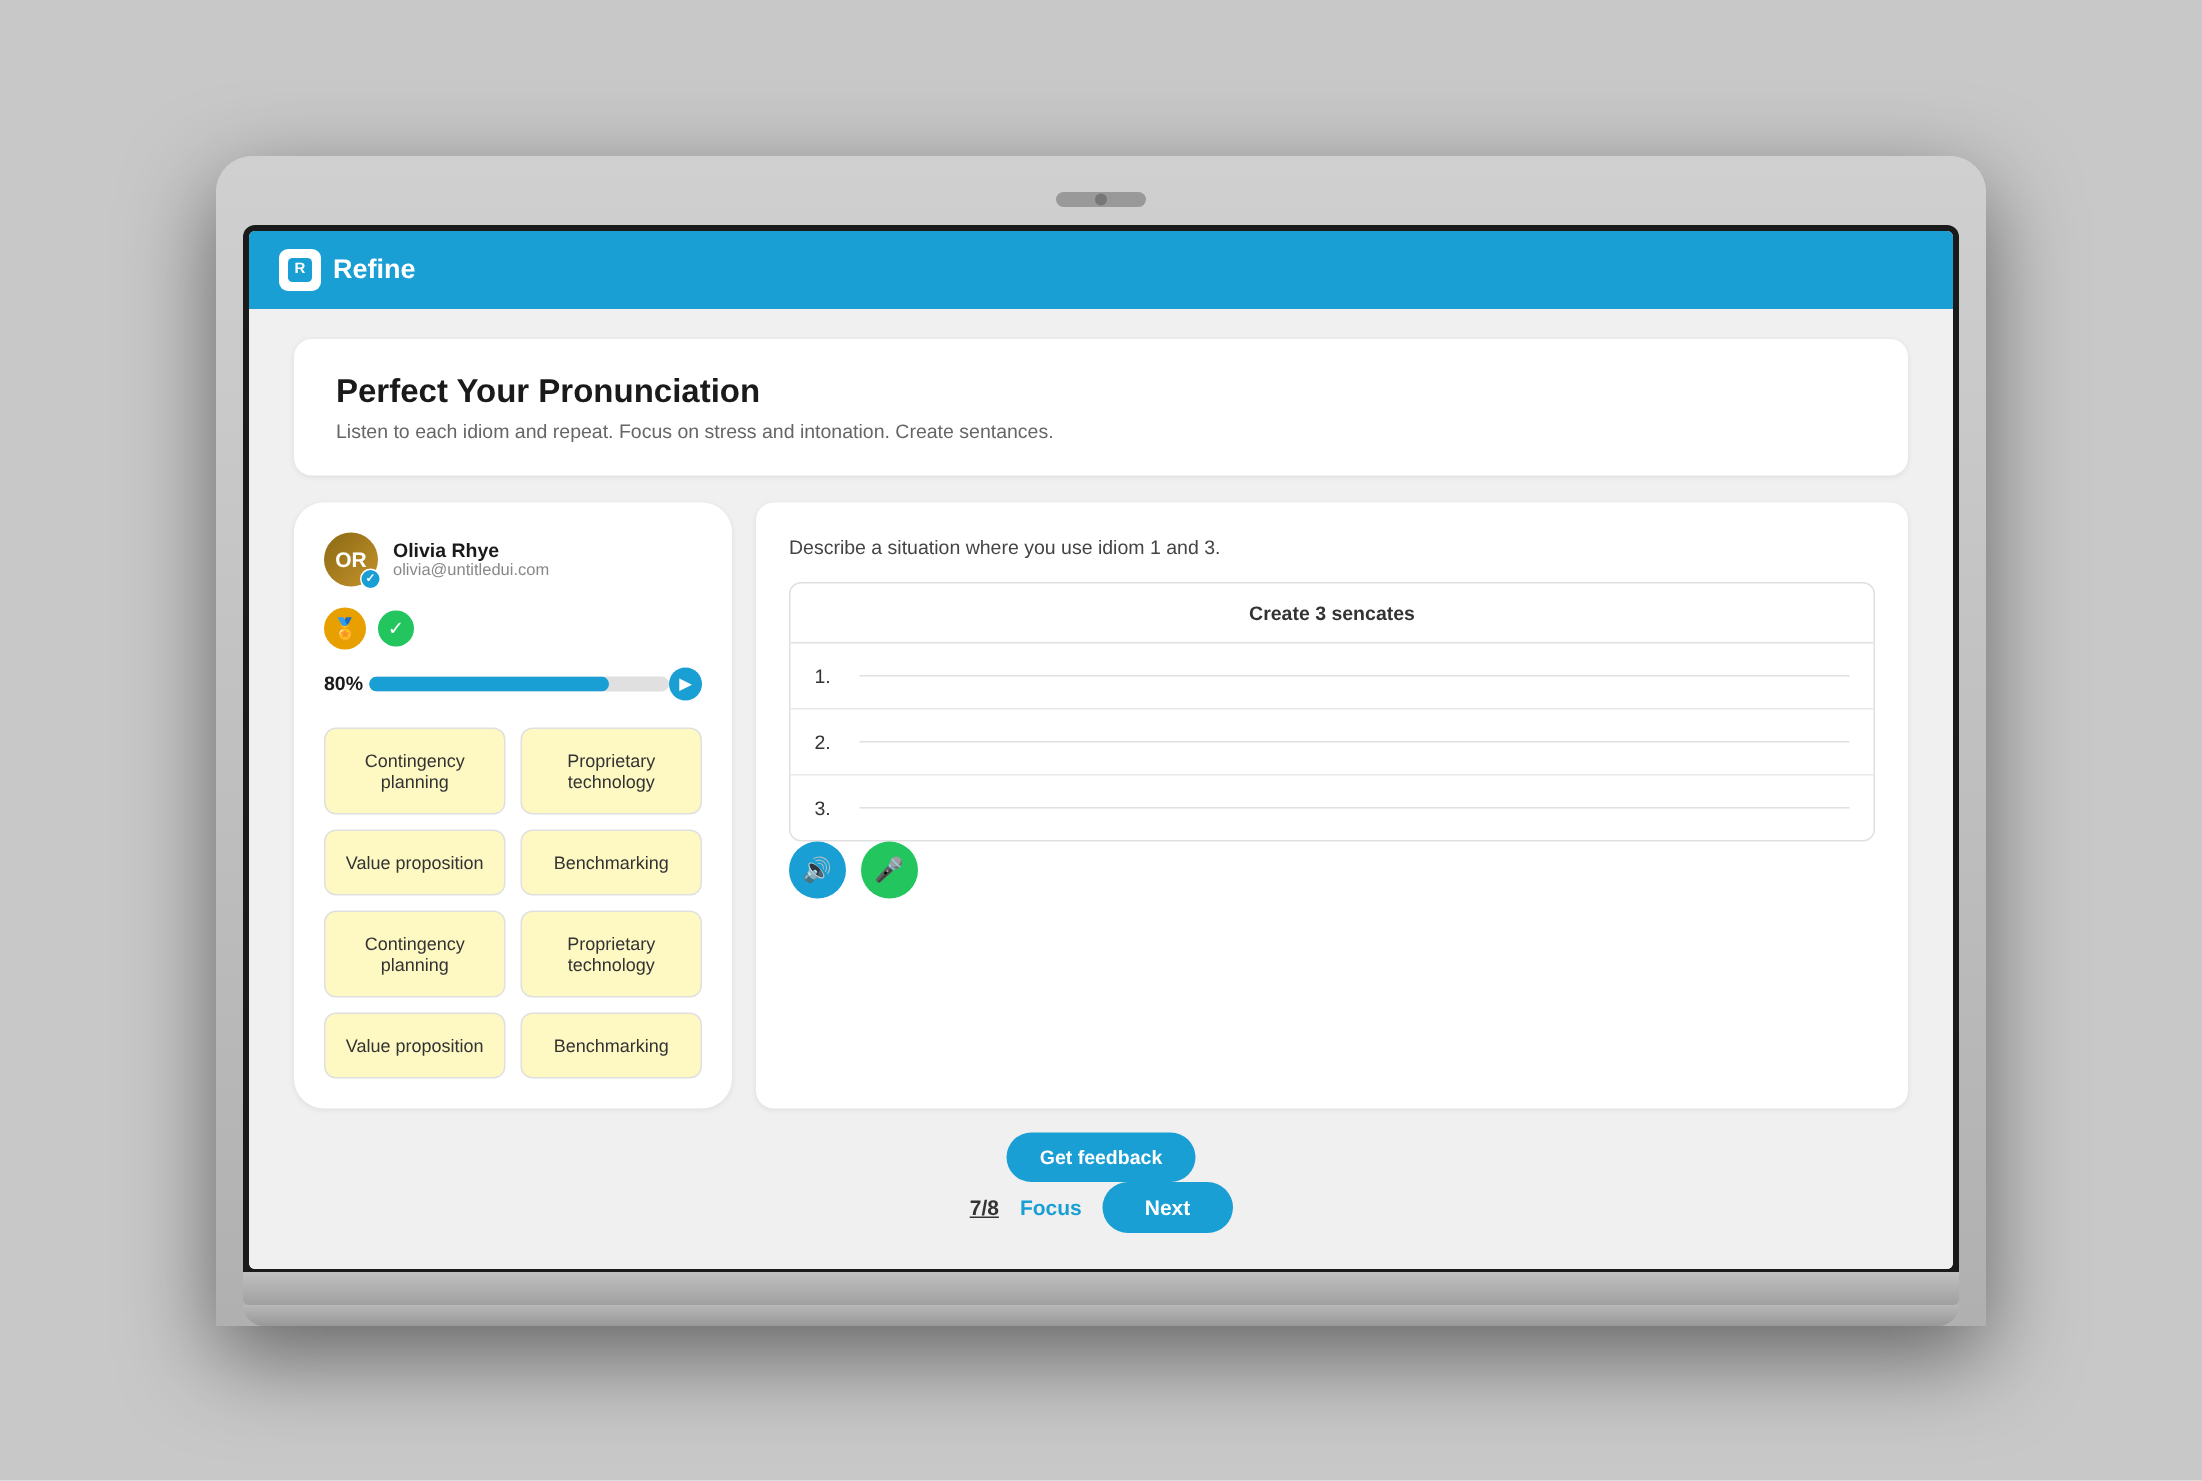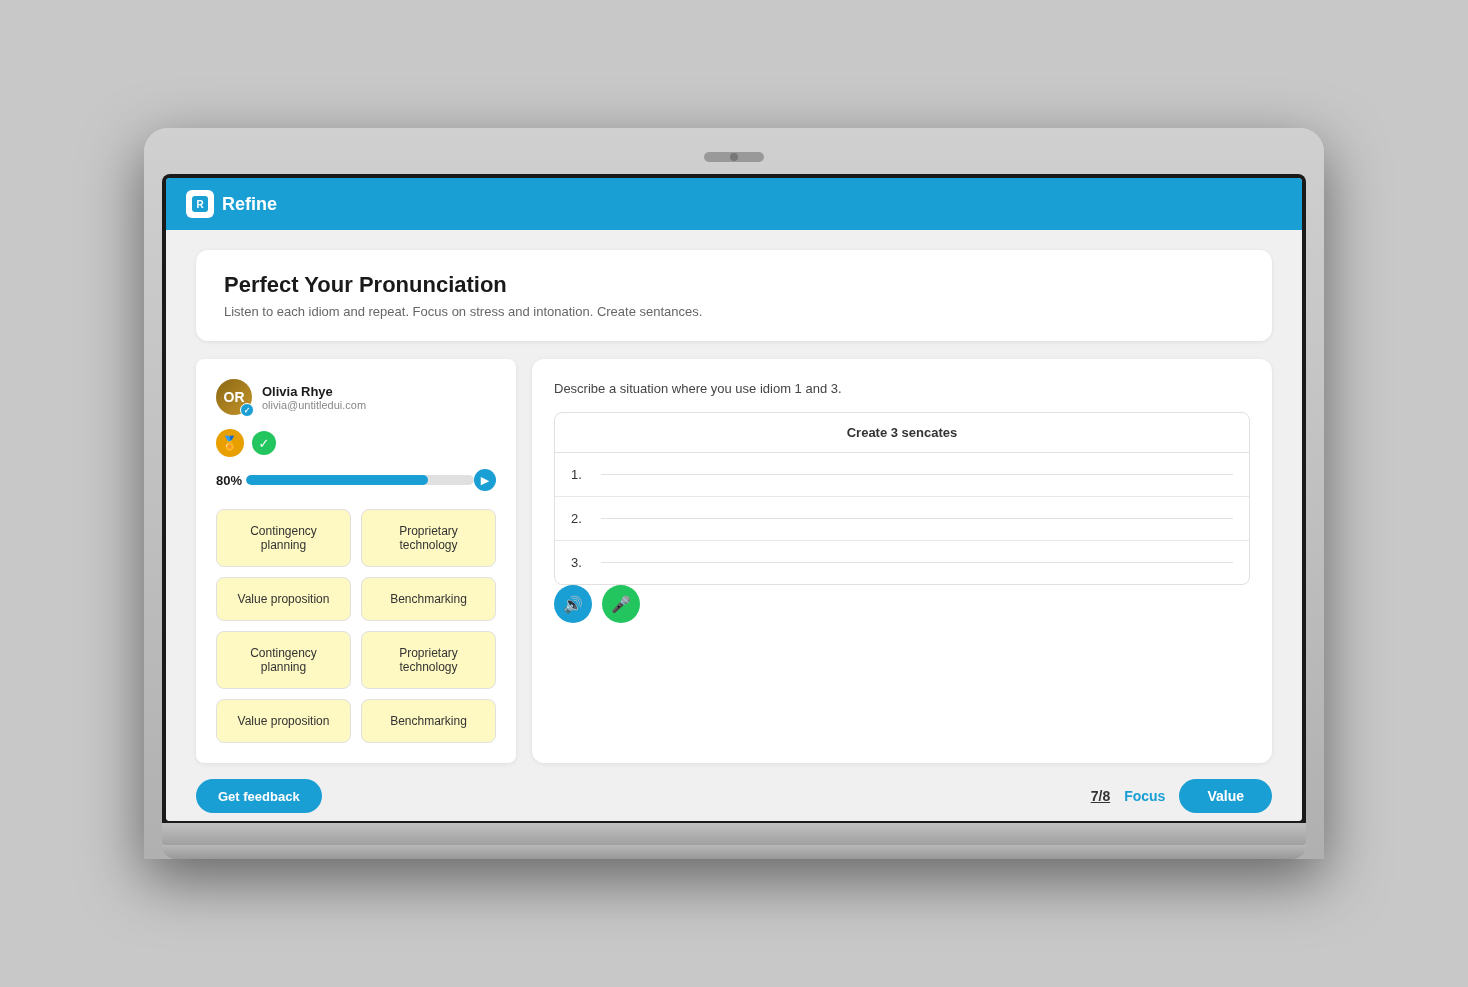--- a/index.html
+++ b/index.html
@@ -101,21 +101,21 @@
     }
 
     .logo-text {
       color: white;
       font-size: 18px;
       font-weight: 600;
     }
 
     
     .main-content {
-      padding: 20px 30px 4px 30px;
+      padding: 20px 30px 20px 30px;
       background: #f0f0f0;
     }
 
     
     .title-card {
       background: white;
       border-radius: 12px;
       padding: 22px 28px;
       margin-bottom: 18px;
       box-shadow: 0 1px 4px rgba(0,0,0,0.08);
@@ -135,23 +135,23 @@
 
     
     .two-col {
       display: flex;
       gap: 16px;
     }
 
     
     .left-panel {
       background: white;
-      border-radius: 8px;
+      border-radius: 20px;
       padding: 20px;
-      width: 320px;
+      width: 292px;
       flex-shrink: 0;
       box-shadow: 0 1px 4px rgba(0,0,0,0.08);
     }
 
     .user-row {
       display: flex;
       align-items: center;
       gap: 10px;
       margin-bottom: 14px;
     }
@@ -366,22 +366,24 @@
     }
 
     .btn-green {
       background: #22c55e;
       color: white;
     }
 
     
     .bottom-bar {
       display: flex;
+      align-items: center;
       justify-content: space-between;
       padding: 16px 0 4px 0;
+      flex-direction: column;
     }
 
     .get-feedback-btn {
       background: #1a9fd4;
       color: white;
       border: none;
       border-radius: 20px;
       padding: 9px 22px;
       font-size: 13px;
       font-weight: 600;
@@ -533,21 +535,21 @@
             </div>
           </div>
 
         </div>
 
         <div class="bottom-bar">
           <button class="get-feedback-btn">Get feedback</button>
           <div class="nav-right">
             <span class="page-counter">7/8</span>
             <button class="back-btn">Focus</button>
-            <button class="next-btn">Value</button>
+            <button class="next-btn">Next</button>
           </div>
         </div>
 
       </div>
     </div>
   </div>
 
   <div class="laptop-bottom"></div>
   <div class="laptop-base"></div>
 </div>

